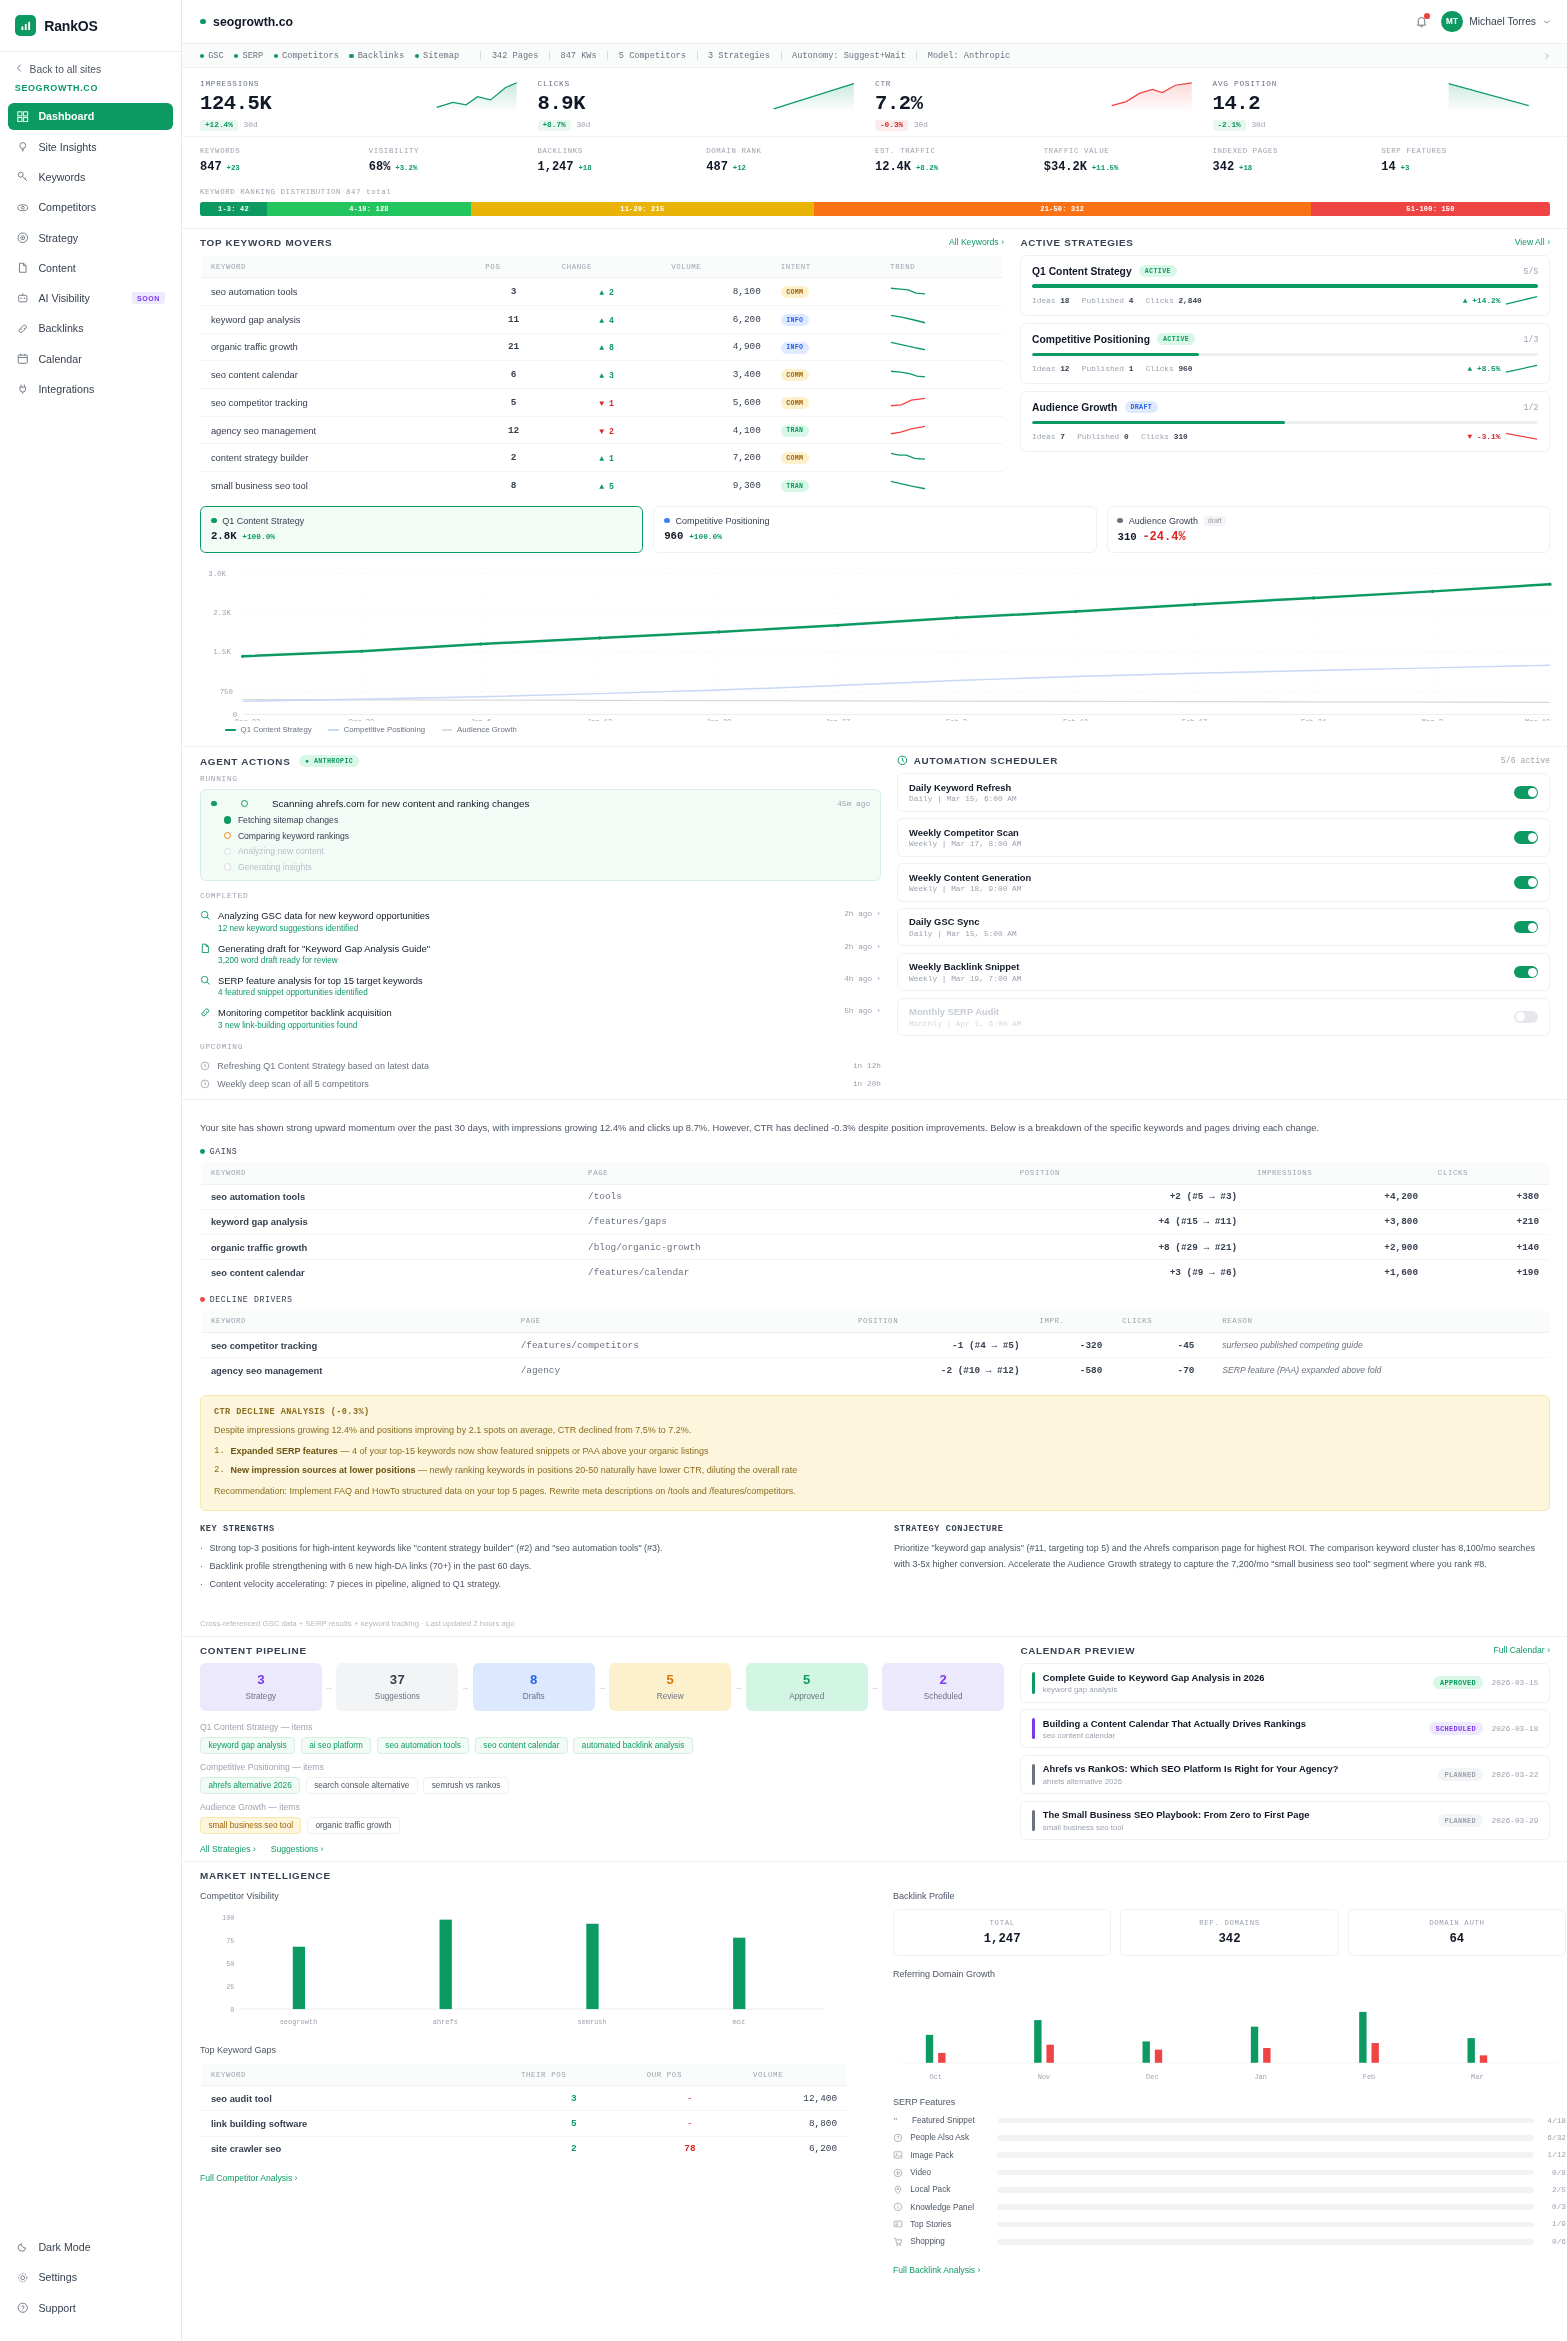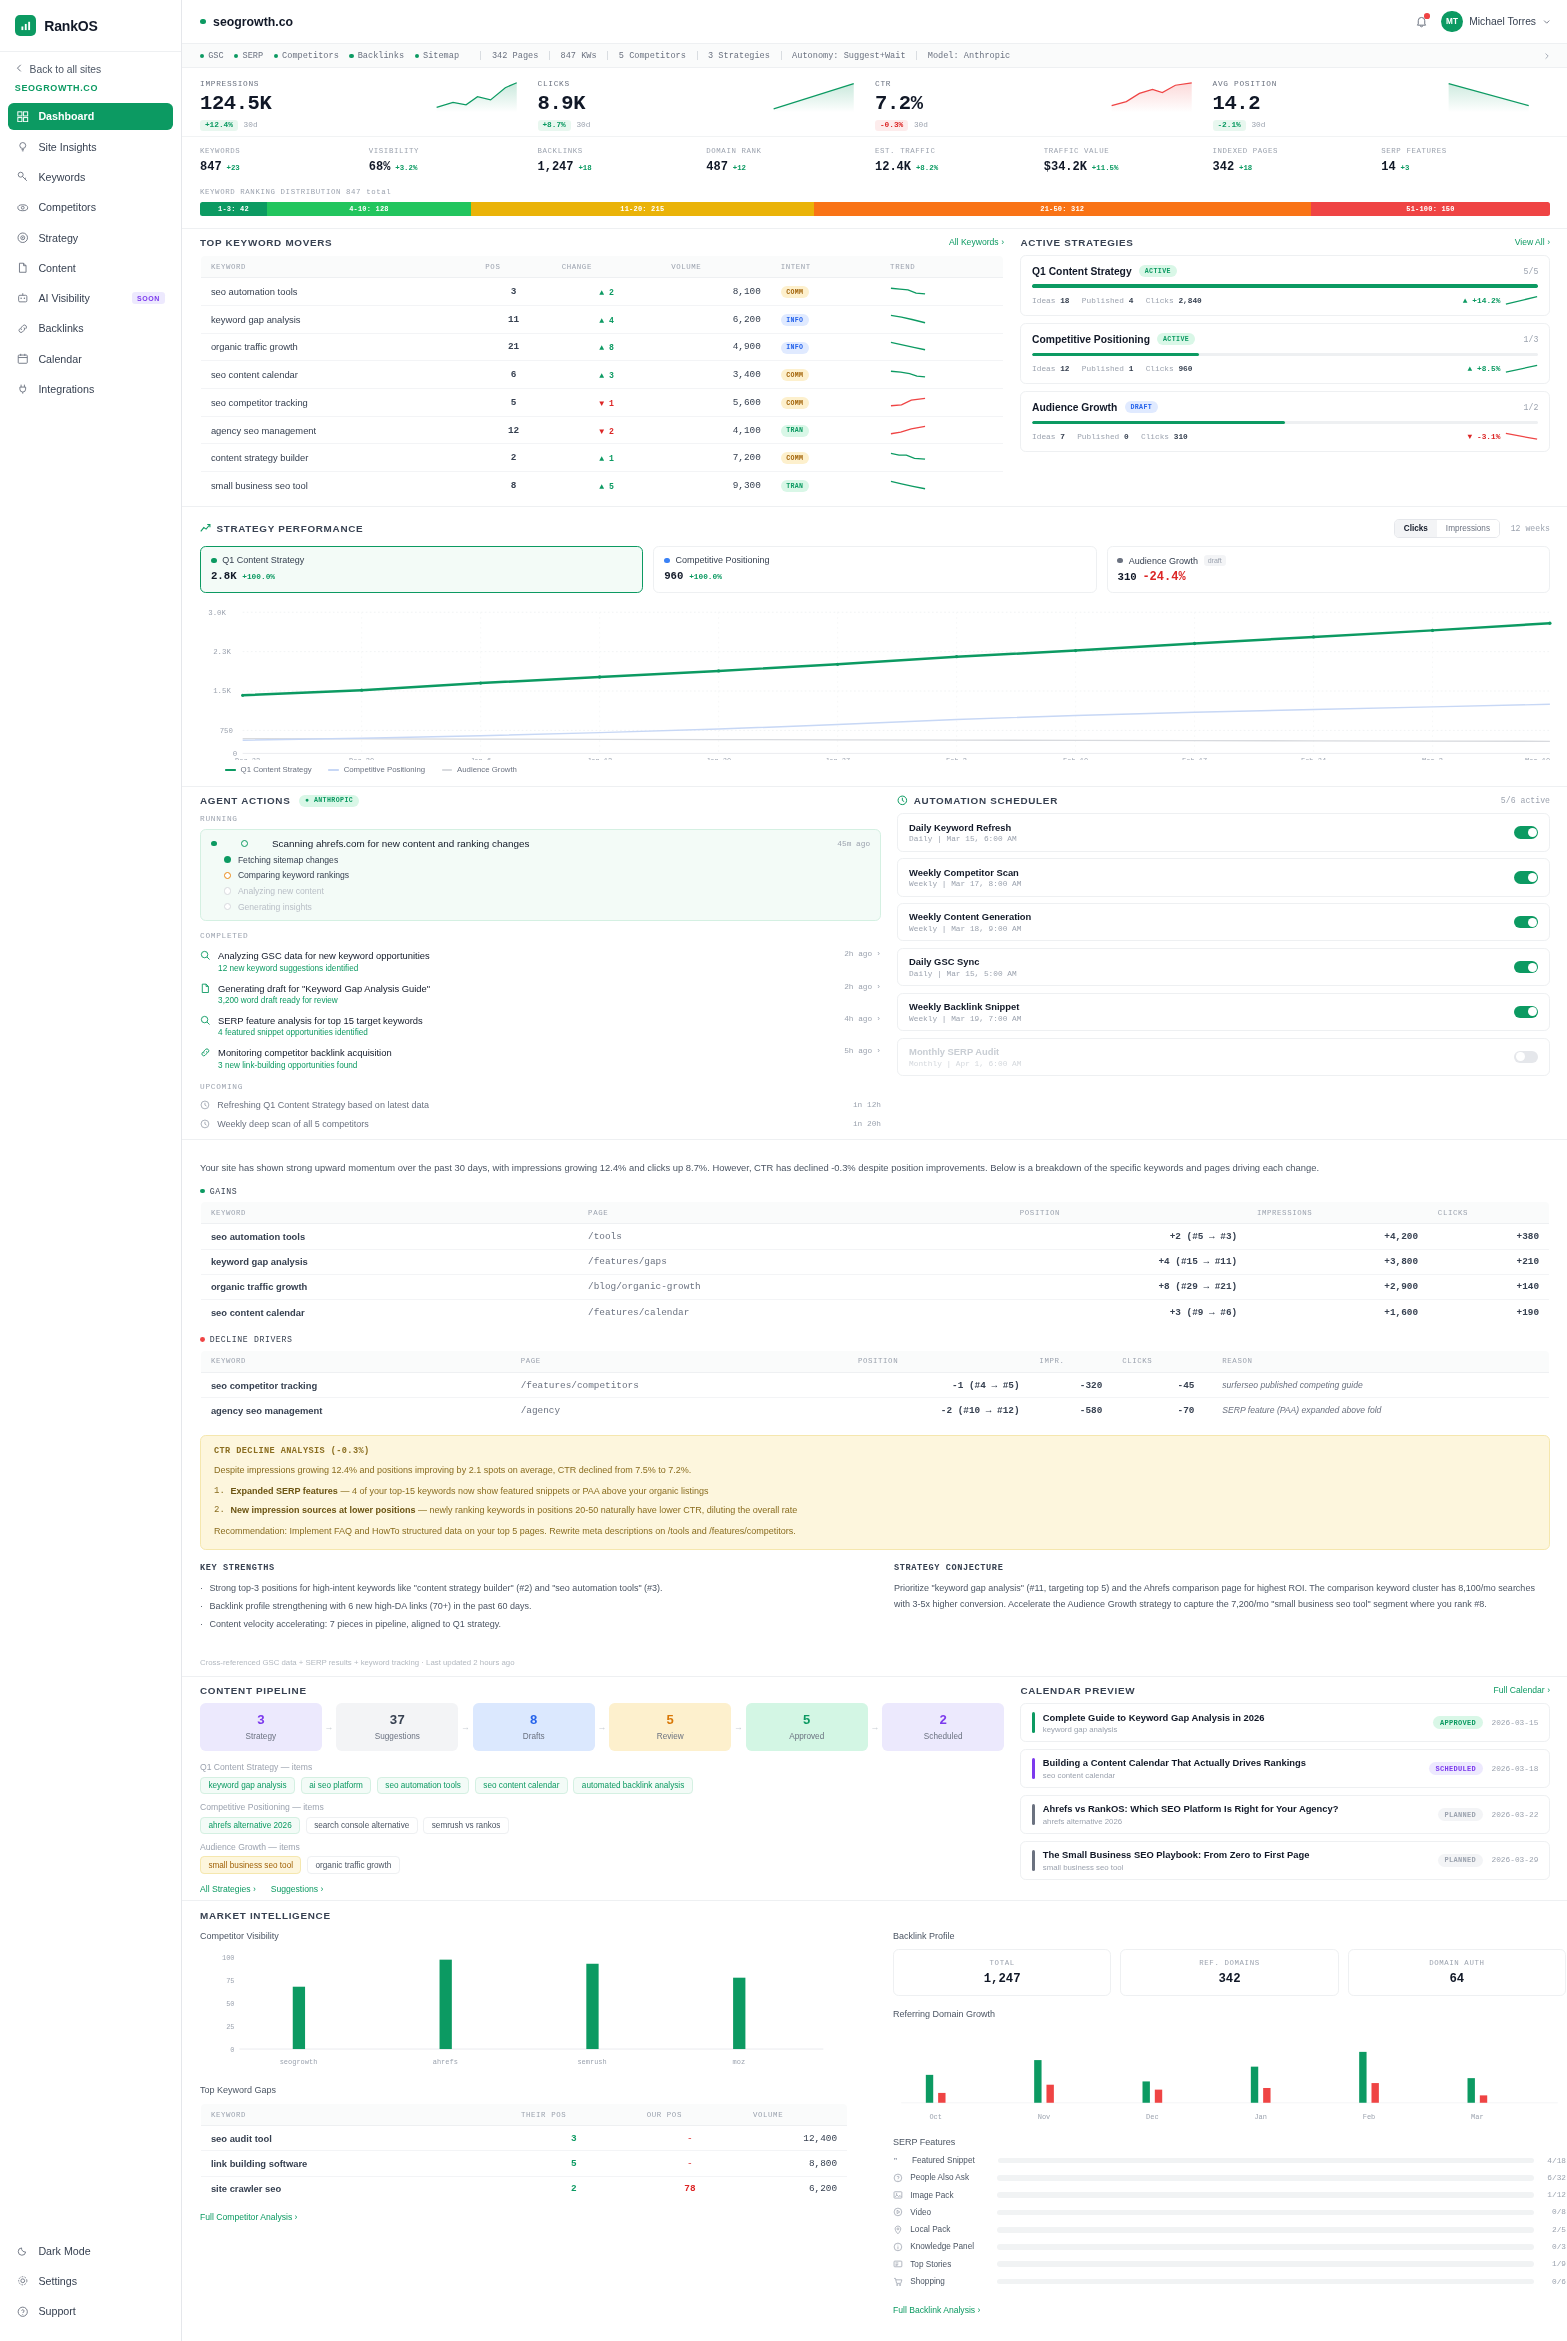--- a/index.html
+++ b/index.html
@@ -769,38 +769,20 @@
             <span><span>Clicks</span> <b>310</b></span>
             <span class="strat-delta" style="color:#dc2626">▼ <span>-3.1%</span>
               <svg width="33" height="10.7" viewBox="0 0 40 13">
                   <path d="M1 3 L39 10" fill="none" stroke="#ef4444" stroke-width="1.5"></path>
                 </svg></span>
           </div>
         </div>
       </div>
     </div>
 
-    <div class="sp-head">
-      <div class="panel-title">
-        <span>
-            <svg width="10.7" height="10.7" viewBox="0 0 14 14">
-              <path d="M1 11 L5 6 L8 8 L13 2" fill="none" stroke="#0c9a62" stroke-width="1.4"></path>
-              <path d="M9.5 2H13v3.5" fill="none" stroke="#0c9a62" stroke-width="1.4"></path>
-            </svg>
-          </span>
-        <span>STRATEGY PERFORMANCE</span>
-      </div>
-      <div style="display:flex;align-items:center">
-        <div class="toggle-group">
-          <div class="toggle-btn on">Clicks</div>
-          <div class="toggle-btn">Impressions</div>
-        </div>
-        <span class="sp-range mono">12 weeks</span>
-      </div>
-    </div>
 
     <div class="sp-cards">
       <div class="sp-card sel">
         <div class="sp-name">
             <span style="width:5.7px;height:5.7px;border-radius:50%;background:#0c9a62;display:inline-block"></span>
             <span>Q1 Content Strategy</span>
           </div>
         <div class="sp-val mono">
             <span>2.8K</span>
             <span style="color:#0c9a62;font-size:7.8px">+100.0%</span>

